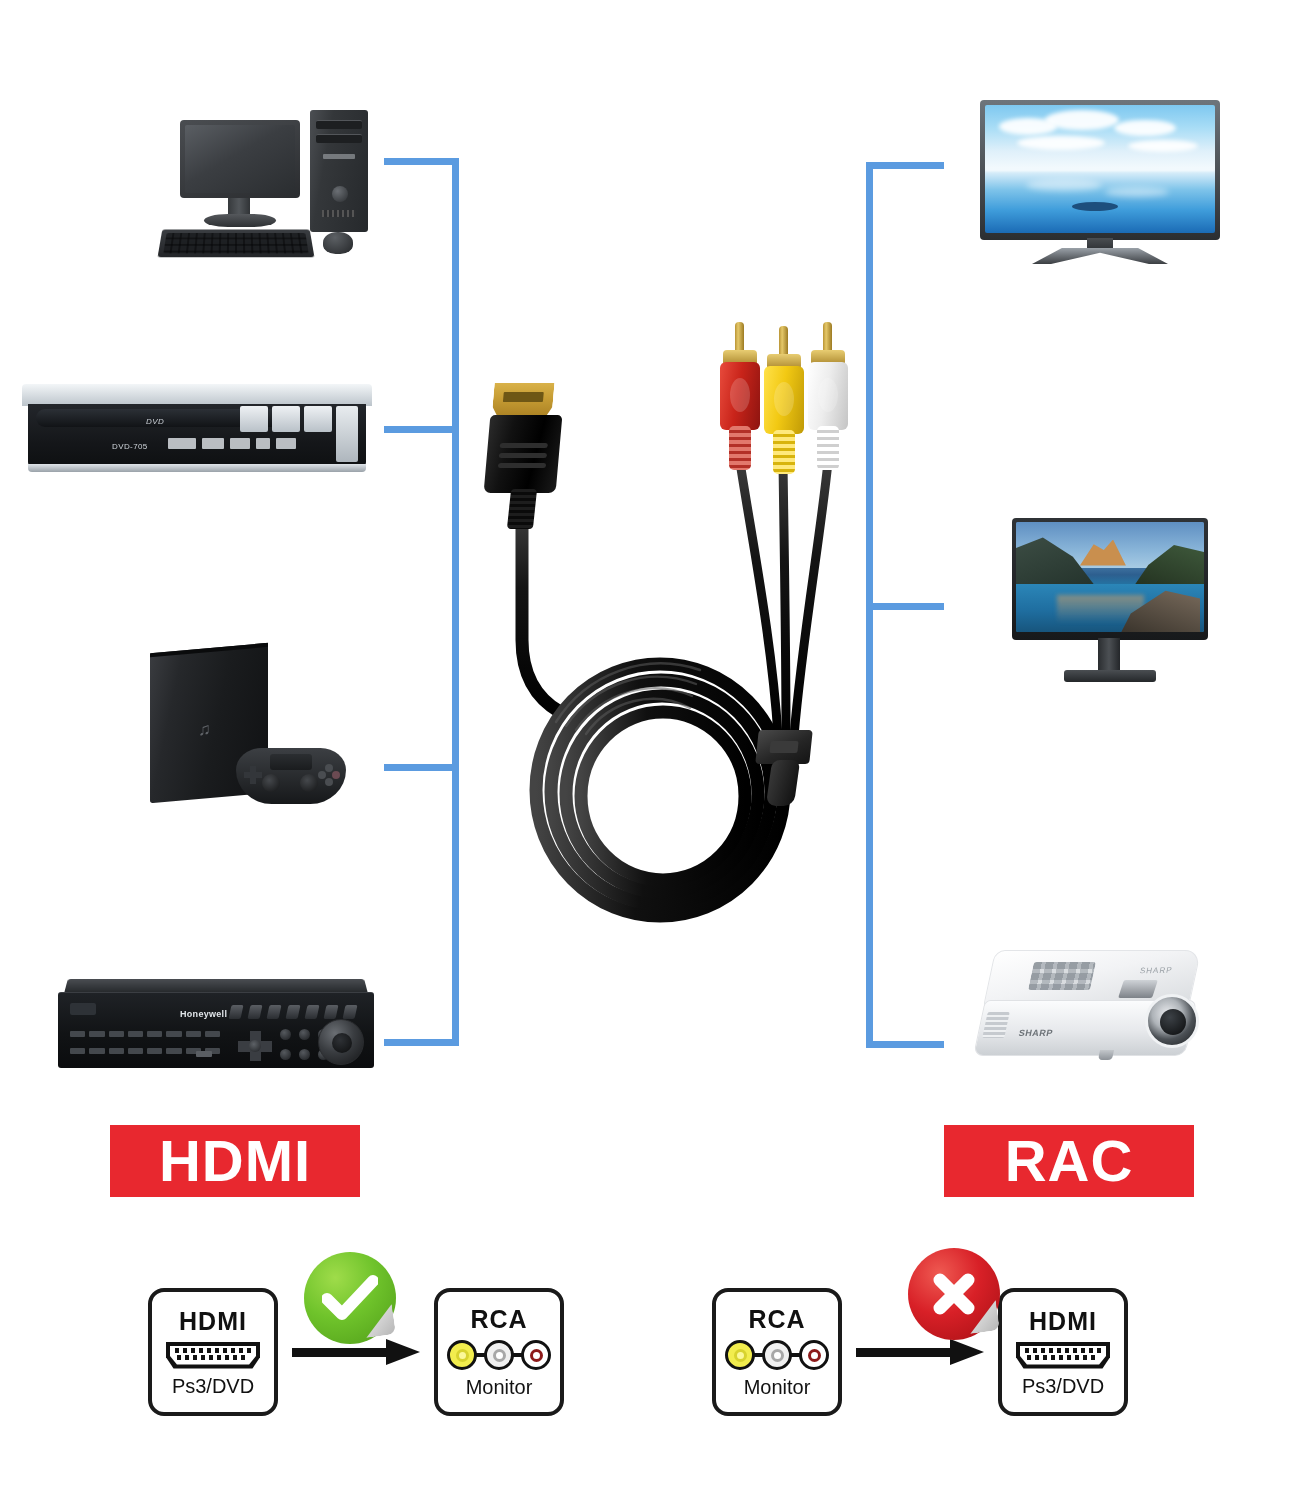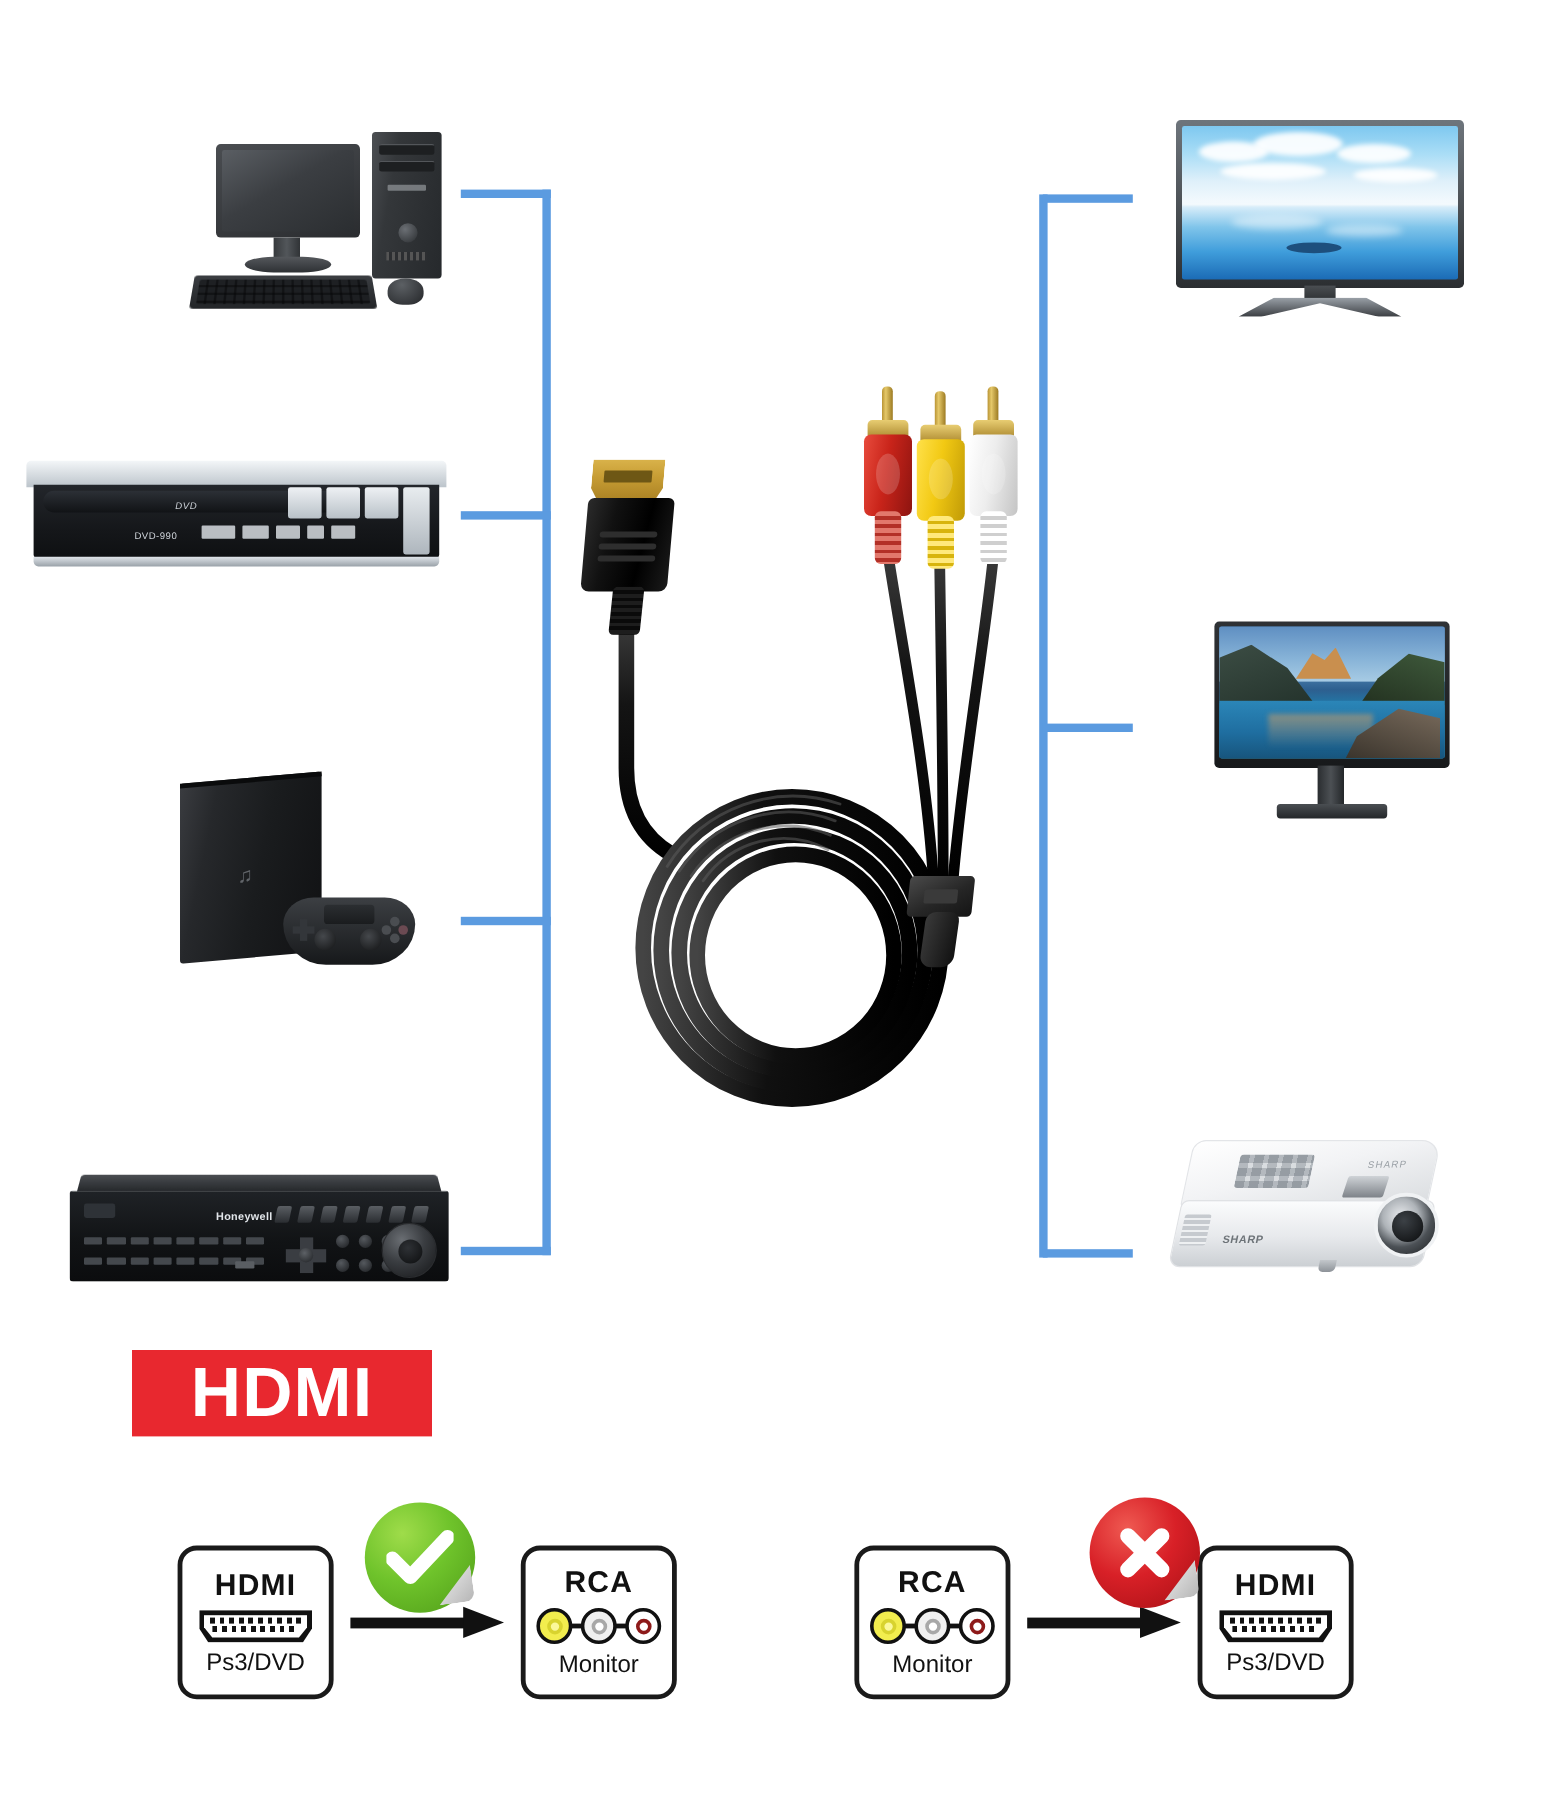--- a/index.html
+++ b/index.html
@@ -733,21 +733,21 @@
     <div class="pc-mouse"></div>
     <span class="hidden-text">Desktop PC</span>
   </div>
 
   <div class="device" style="left:22px; top:384px; width:352px; height:92px;">
     <div class="dvd-top"></div>
     <div class="dvd-face">
       <div class="dvd-tray">
         <div class="dvd-tray-label">DVD</div>
       </div>
-      <div class="dvd-model">DVD-990</div>
+      <div class="dvd-model">DVD-705</div>
       <div class="dvd-logos">
         <span style="width:28px"></span>
           <span style="width:22px"></span>
         <span style="width:20px"></span>
           <span style="width:14px"></span>
         <span style="width:20px"></span>
       </div>
       <div class="dvd-btns" style="right:34px;">
         <b></b>
           <b></b>
@@ -951,20 +951,23 @@
     <div class="splitter">
       <div class="blk"></div>
       <div class="boot"></div>
     </div>
   </div>
 
   <div class="banner" style="left:110px; top:1125px; width:250px; height:72px;">
     <span>HDMI</span>
   </div>
 
+  <div class="banner" style="left:944px; top:1125px; width:250px; height:72px;">
+    <span>RAC</span>
+  </div>
 
   <div class="compat" style="left:148px; top:1288px;">
     <div class="port">
       <div class="ttl">HDMI</div>
       <div class="hdmi-glyph">
         <div class="inner"></div>
         <div class="pins"></div>
         <div class="pins2"></div>
       </div>
       <div class="sub">Ps3/DVD</div>

